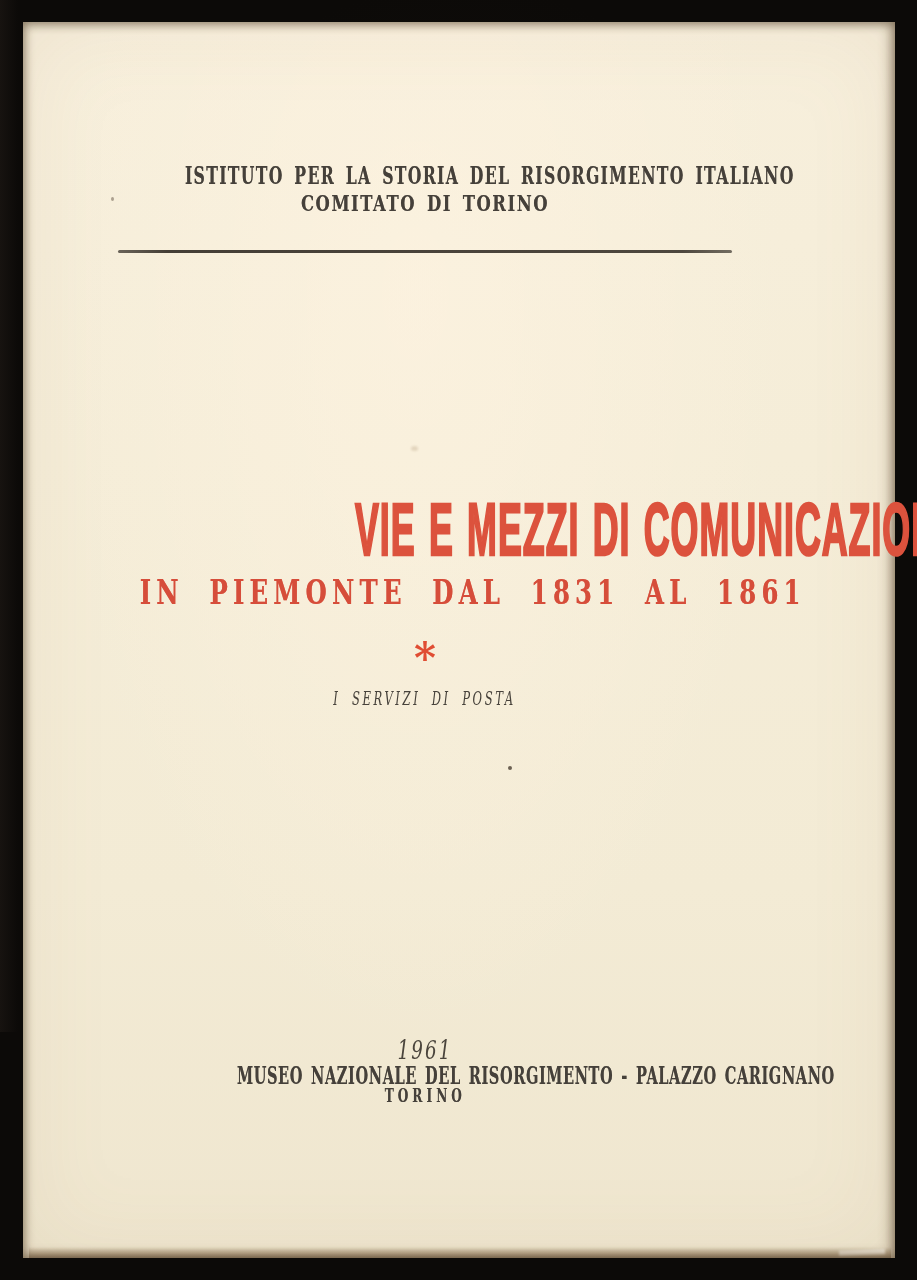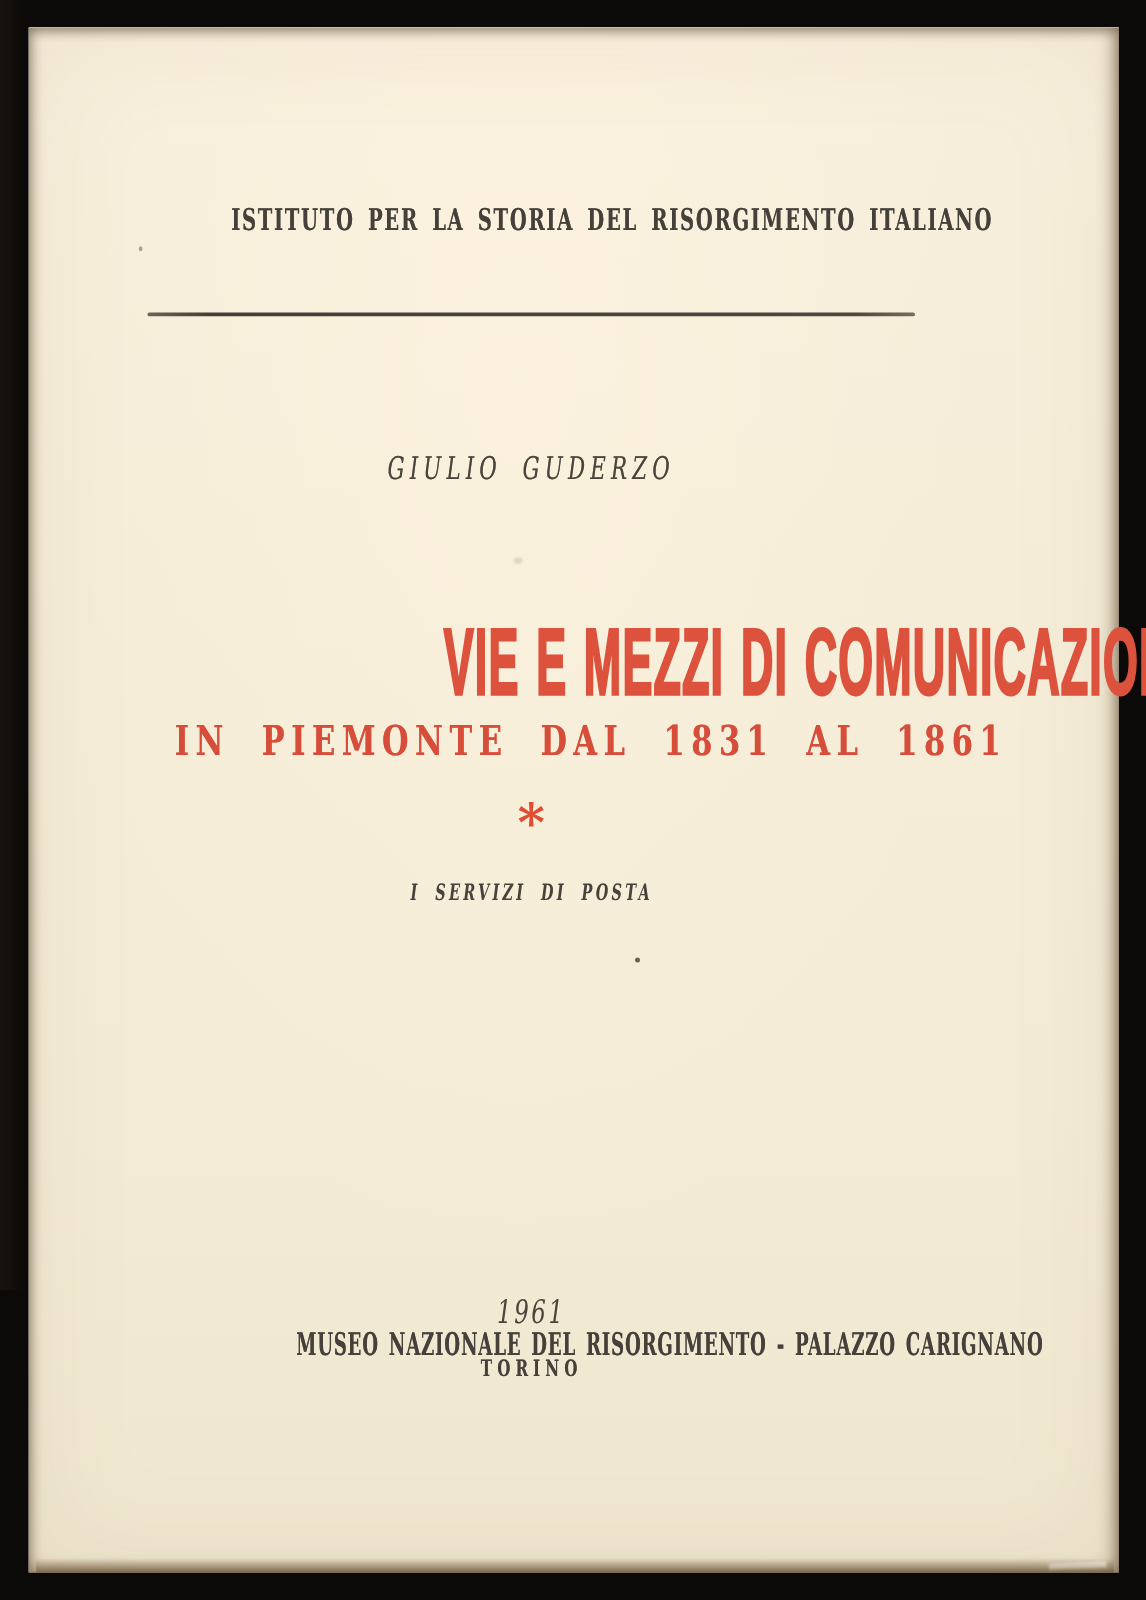--- a/index.html
+++ b/index.html
@@ -64,21 +64,21 @@
     -webkit-text-stroke:2.6px var(--red,#dc523d);
   }
   .subtitle{
     top:554px;font-size:33px;font-weight:700;color:#d64d3a;
     letter-spacing:7px;word-spacing:16px;text-shadow:0 0 .5px rgba(214,77,58,.6);
   }
   .asterisk{
     top:616px;font-size:42px;font-weight:700;color:#e04d33;
   }
   .series{
-    top:684px;font-size:18px;font-style:italic;font-weight:700;color:#47423b;
+    top:668px;font-size:18px;font-style:italic;font-weight:400;color:#47423b;
     letter-spacing:4px;word-spacing:8px;
   }
   .year{
     top:1015px;font-size:26px;font-style:italic;font-weight:500;color:#4a443c;letter-spacing:3px;
   }
   .publisher{
     top:1041px;font-size:25px;font-weight:700;color:var(--ink,#45403a);
     letter-spacing:1px;word-spacing:4px;text-shadow:0 0 .6px rgba(69,64,58,.55);
   }
   .city{
@@ -94,26 +94,26 @@
 <body>
 
 <div class="scene">
   <div class="cover">
     <div class="content">
 
       <div class="line institute">
         <span class="fit" style="transform: scaleX(0.6531);">ISTITUTO PER LA STORIA DEL RISORGIMENTO ITALIANO</span>
       </div>
 
+      <div class="line committee">
+        <span class="fit" style="transform: scaleX(0.747);">COMITATO DI TORINO</span>
+      </div>
 
       <div class="rule"></div>
 
-      <div class="line author">
-        <span class="fit" style="transform: scaleX(0.6845);">GIULIO GUDERZO</span>
-      </div>
 
       <div class="line title">
         <span class="fit" style="transform: scaleX(0.478);">VIE E MEZZI DI COMUNICAZIONE</span>
       </div>
 
       <div class="line subtitle">
         <span class="fit" style="transform: scaleX(0.7405);">IN PIEMONTE DAL 1831 AL 1861</span>
       </div>
 
       <div class="line asterisk">

